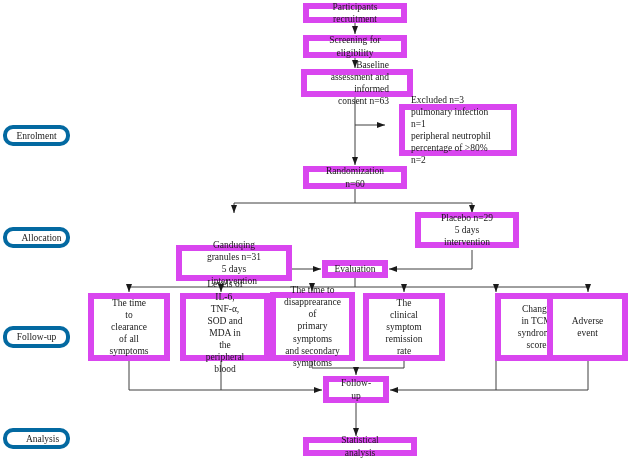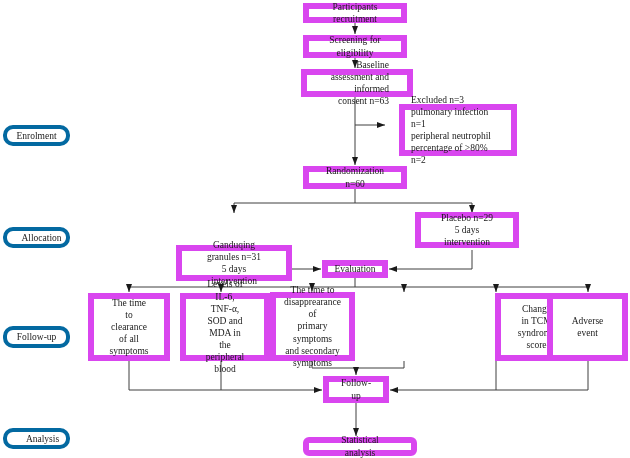--- a/index.html
+++ b/index.html
@@ -29,21 +29,21 @@
   #n-treatment{left:176px;top:214px;width:116px;height:36px;margin-top:31px;}
   #n-placebo{left:415px;top:212px;width:104px;height:36px;}
   #n-evaluation{left:322px;top:260px;width:66px;height:18px;}
   #n-outcome1{left:88px;top:293px;width:82px;height:68px;}
   #n-outcome2{left:180px;top:293px;width:90px;height:68px;}
   #n-outcome3{left:270px;top:292px;width:85px;height:69px;}
   #n-outcome4{left:363px;top:293px;width:82px;height:68px;}
   #n-outcome5{left:455px;top:293px;width:83px;height:68px;margin-left:40px;}
   #n-outcome6{left:547px;top:293px;width:81px;height:68px;}
   #n-followup{left:323px;top:376px;width:66px;height:27px;}
-  #n-statistics{left:303px;top:437px;width:114px;height:19px;border-radius:6px;}
+  #n-statistics{left:303px;top:437px;width:114px;height:19px;}
   #s-enrolment{top:125px;}
   #s-allocation{top:227px;padding-left:10px;}
   #s-followup{top:326px;height:22px;}
   #s-analysis{top:428px;padding-left:12px;}
 </style>
 </head>
 <body>
 
 <div class="canvas">
 
@@ -104,19 +104,22 @@
 symptoms</div>
   <div class="node" id="n-outcome2">Levels of IL-6,
 TNF-α, SOD and
 MDA in the
 peripheral blood</div>
   <div class="node" id="n-outcome3">The time to
 disapprearance of
 primary symptoms
 and secondary
 symptoms</div>
+  <div class="node" id="n-outcome4">The clinical
+symptom remission
+rate</div>
   <div class="node" id="n-outcome5">Change in TCM
 syndrome score</div>
   <div class="node" id="n-outcome6">Adverse event</div>
   <div class="node" id="n-followup">Follow-up</div>
   <div class="node" id="n-statistics">Statistical analysis</div>
 
 </div>
 
 </body></html>

